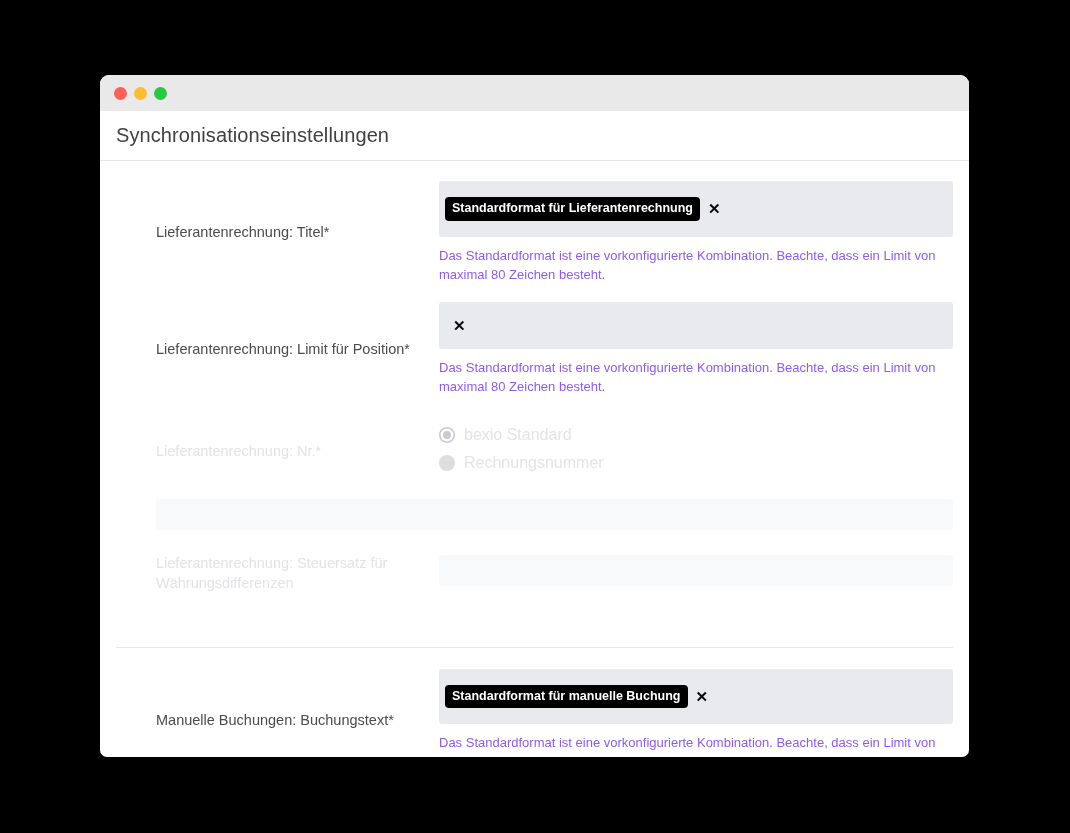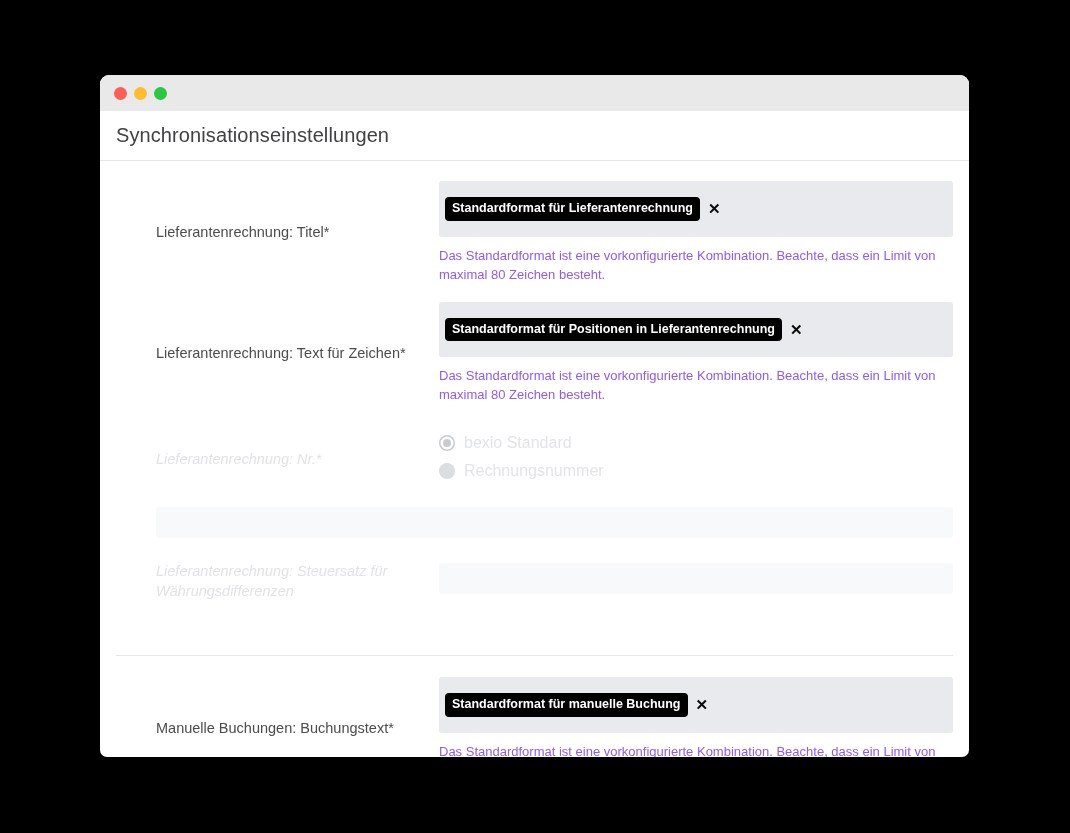--- a/index.html
+++ b/index.html
@@ -84,21 +84,20 @@
     flex: 1 1 auto;
     min-width: 0;
   }
   .label {
     font-size: 14.5px;
     line-height: 20px;
     color: #4c4c4e;
   }
   .label.disabled {
     color: #e2e3e6;
-    font-style: italic;
   }
 
   
   .chip-input {
     background: #e8eaee;
     border-radius: 3px;
     min-height: 29px;
     display: flex;
     align-items: center;
     padding: 16px 6px;
@@ -209,25 +208,24 @@
         <div class="chip-input">
           <span class="chip">Standardformat für Lieferantenrechnung</span>
           <span class="chip-remove">✕</span>
         </div>
         <div class="helper">Das Standardformat ist eine vorkonfigurierte Kombination. Beachte, dass ein Limit von maximal 80 Zeichen besteht.</div>
       </div>
     </div>
 
     <div class="row" style="padding-top:18px;">
       <div class="label-col">
-        <div class="label">Lieferantenrechnung: Text für Zeichen*</div>
+        <div class="label">Lieferantenrechnung: Limit für Position*</div>
       </div>
       <div class="field-col">
         <div class="chip-input">
-          <span class="chip">Standardformat für Positionen in Lieferantenrechnung</span>
           <span class="chip-remove">✕</span>
         </div>
         <div class="helper">Das Standardformat ist eine vorkonfigurierte Kombination. Beachte, dass ein Limit von maximal 80 Zeichen besteht.</div>
       </div>
     </div>
 
     <div class="row" style="padding-top:23px;">
       <div class="label-col">
         <div class="label disabled" style="padding-top:6px;">Lieferantenrechnung: Nr.*</div>
       </div>

